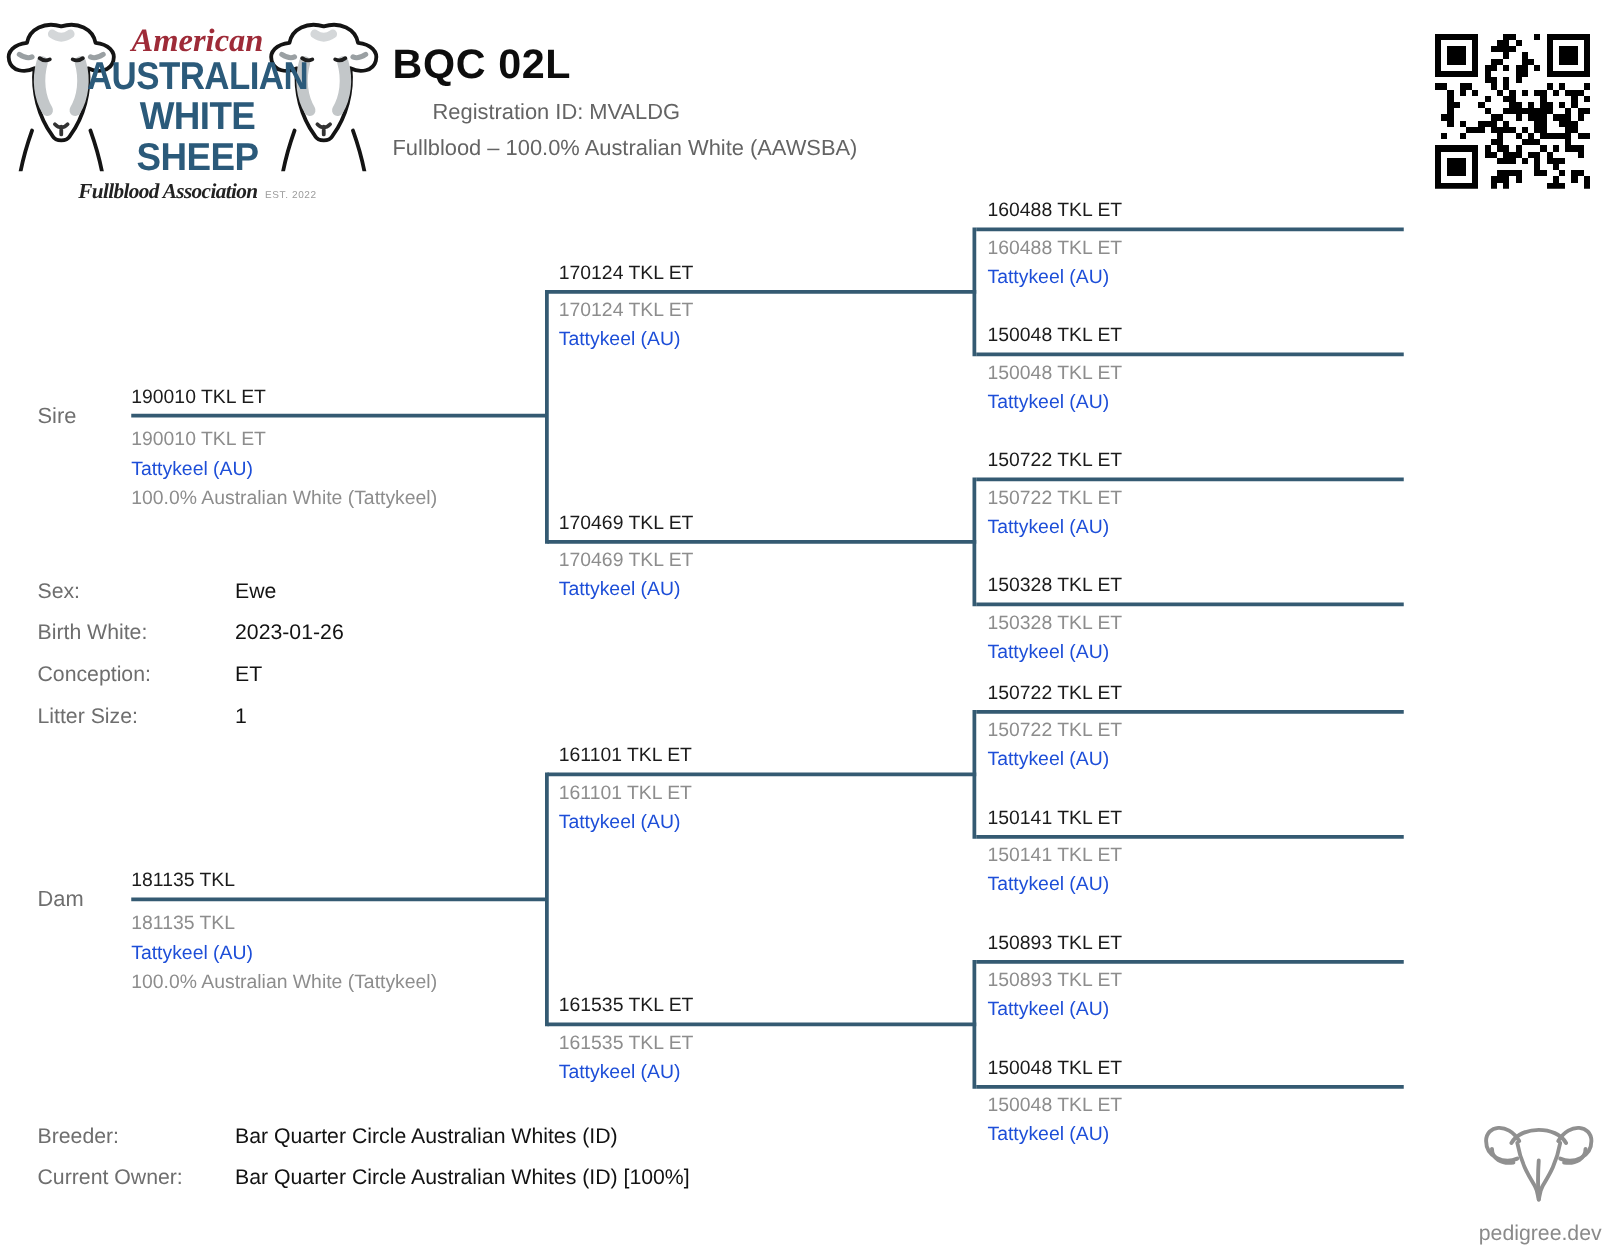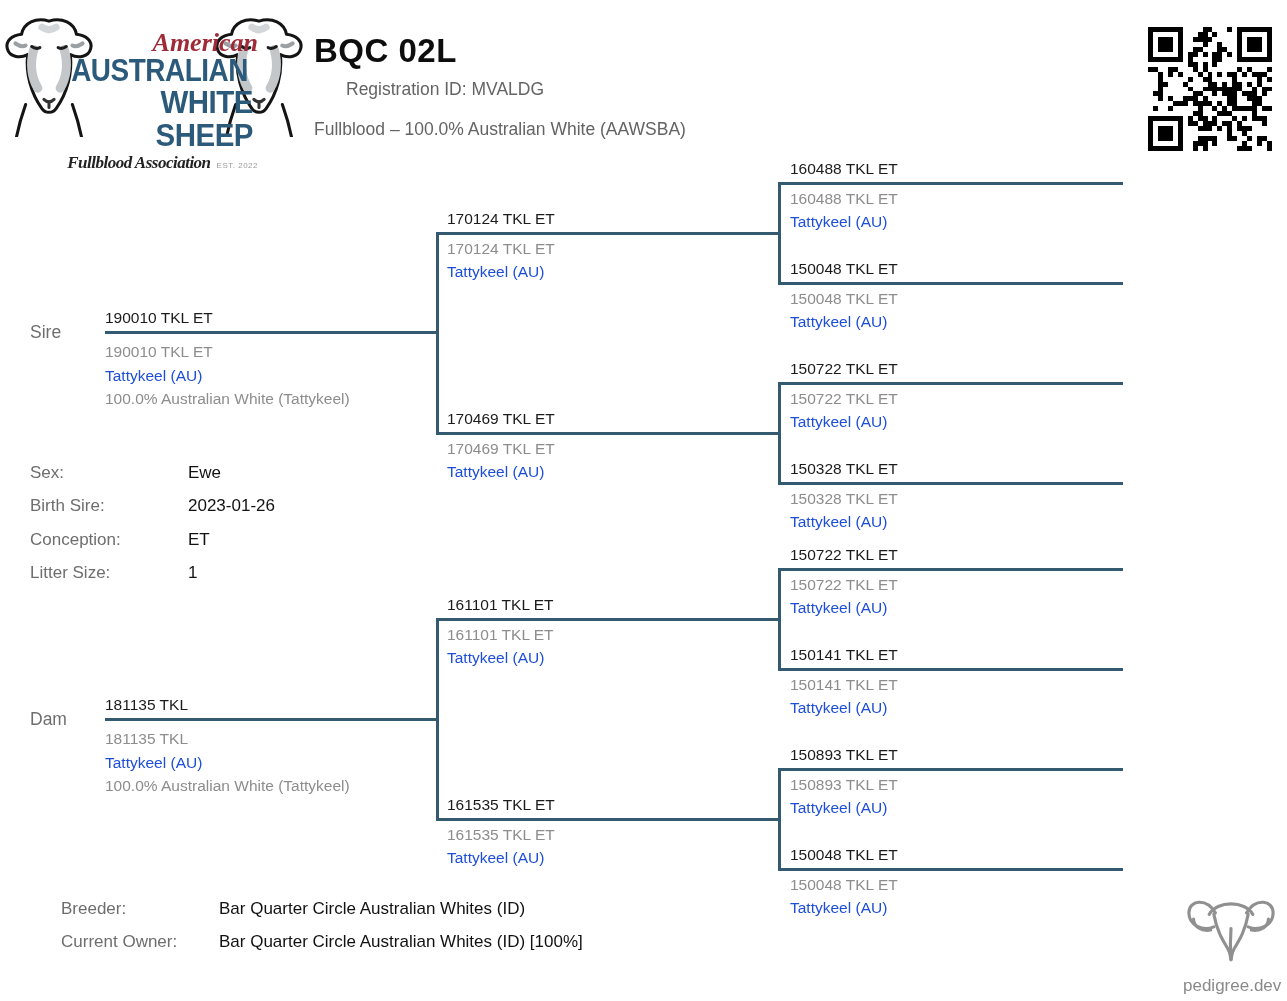--- a/index.html
+++ b/index.html
@@ -4,36 +4,36 @@
 <style>
   html,body{margin:0;padding:0;background:#fff;width:1287px;height:1001px;overflow:hidden;
     font-family:"Liberation Sans", sans-serif;}
   .page{position:relative;width:1287px;height:1001px;background:#fff;}
 
   
   .logo{position:absolute;left:3px;top:15px;width:300px;height:145px;}
   .sheep{position:absolute;top:0;width:92px;height:122px;}
   .sheep.left{left:0;}
   .sheep.right{right:-2px;transform:scaleX(-1);}
-  .logo-text{position:absolute;left:55px;top:14px;width:200px;text-align:right;}
+  .logo-text{position:absolute;left:55px;top:4px;width:200px;text-align:center;}
   .logo-american{font-family:"Liberation Serif", serif;font-style:italic;font-weight:bold;
     font-size:26px;line-height:27px;color:#9e2b38;}
   .logo-l1{font-weight:bold;font-size:31px;line-height:30px;color:#2b5a7a;letter-spacing:-.5px;
     transform:scaleX(.9);transform-origin:center;}
   .logo-l2{font-weight:bold;font-size:31px;line-height:33px;color:#2b5a7a;letter-spacing:-.5px;
     transform:scaleX(.95);transform-origin:center;}
   .logo-sub{margin-top:2px;font-family:"Liberation Serif", serif;font-style:italic;font-weight:bold;
     font-size:17px;line-height:18px;color:#222;letter-spacing:-.5px;white-space:nowrap;}
   .logo-est{font-family:"Liberation Sans", sans-serif;font-style:normal;font-weight:normal;
     font-size:8px;color:#9a9a9a;letter-spacing:.5px;margin-left:6px;}
 
   .title-block{position:absolute;left:314px;top:33px;}
   .title{font-size:33px;font-weight:bold;color:#0d0d0d;line-height:36px;letter-spacing:.5px;}
   .reg-line{margin-top:9px;font-size:17.5px;color:#646464;line-height:22px;margin-left:32px;}
-  .breed-line{margin-top:18px;font-size:17.5px;color:#646464;line-height:22px;}
+  .breed-line{margin-top:7px;font-size:17.5px;color:#646464;line-height:22px;}
 
   .qr-box{position:absolute;left:1148px;top:27px;width:124px;height:124px;}
 
   
   .vline{position:absolute;width:3px;background:#345a72;}
   .pnode{position:absolute;height:0;}
   .pline{position:absolute;left:0;top:0;right:0;height:3px;background:#345a72;}
   .pname{position:absolute;left:9px;bottom:4px;font-size:15.5px;color:#1b1b1b;white-space:nowrap;}
   .psub{position:absolute;left:9px;top:6px;font-size:15.5px;line-height:22.5px;white-space:nowrap;}
   .g1 .pname{left:0;}
@@ -41,21 +41,21 @@
   .sub-gray{color:#8d8d8d;}
   .sub-black{color:#1d4ed8;}
   .side-label{position:absolute;font-size:17.5px;color:#6e6e6e;}
 
   
   .kv{position:absolute;display:grid;grid-template-columns:158px auto;grid-auto-rows:33.4px;
     font-size:17px;align-items:start;}
   .kv .k{color:#6e6e6e;}
   .kv .v{color:#121212;}
   .info{left:30px;top:463px;}
-  .owners{left:30px;top:899px;margin-left:31px;}
+  .owners{left:30px;top:899px;}
 
   
   .brand{position:absolute;left:1183px;top:891px;width:96px;text-align:center;}
   .brand-label{margin-top:3px;font-size:17px;color:#8a8a8a;}
 </style>
 </head>
 <body>
 
 <div class="page">
 
@@ -416,21 +416,21 @@
     <div class="pname">150048 TKL ET</div>
     <div class="psub">
       <div class="sub-gray">150048 TKL ET</div>
       <div class="sub-black">Tattykeel (AU)</div>
     </div>
   </div>
 
   <div class="kv info">
     <div class="k">Sex:</div>
     <div class="v">Ewe</div>
-    <div class="k">Birth Sire:</div>
+    <div class="k">Birth White:</div>
     <div class="v">2023-01-26</div>
     <div class="k">Conception:</div>
     <div class="v">ET</div>
     <div class="k">Litter Size:</div>
     <div class="v">1</div>
   </div>
 
   <div class="kv owners">
     <div class="k">Breeder:</div>
     <div class="v">Bar Quarter Circle Australian Whites (ID)</div>

